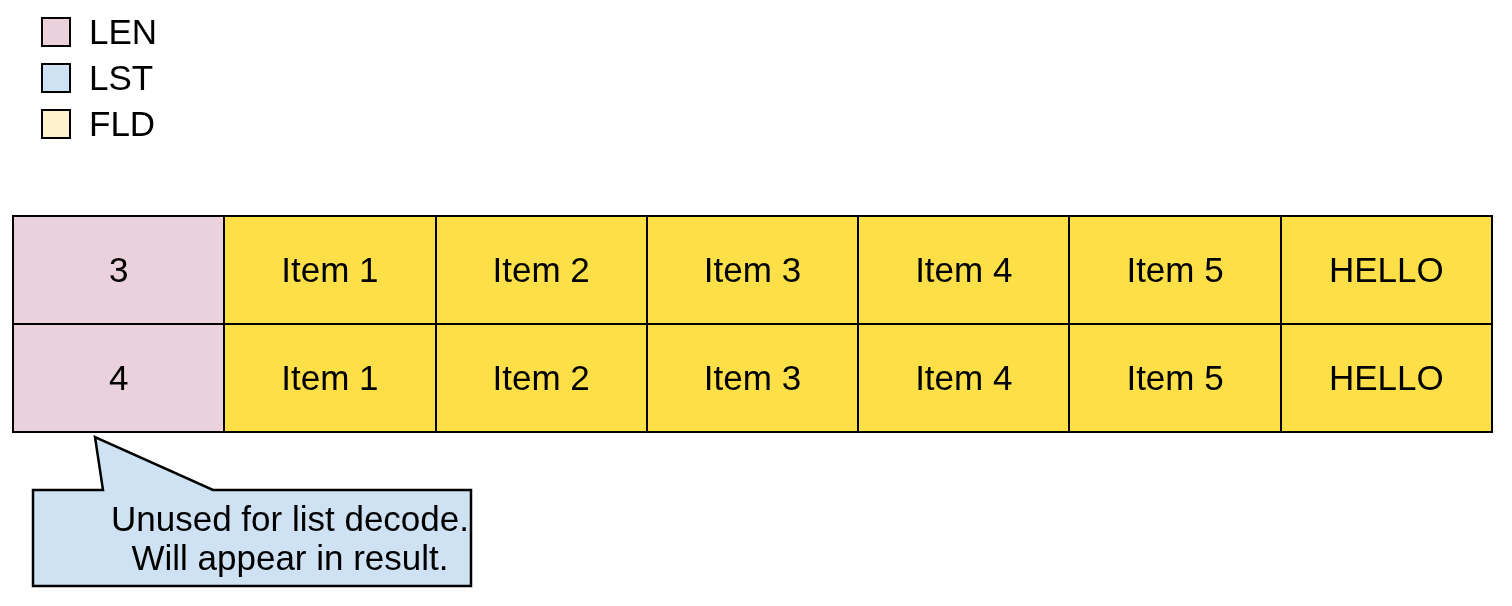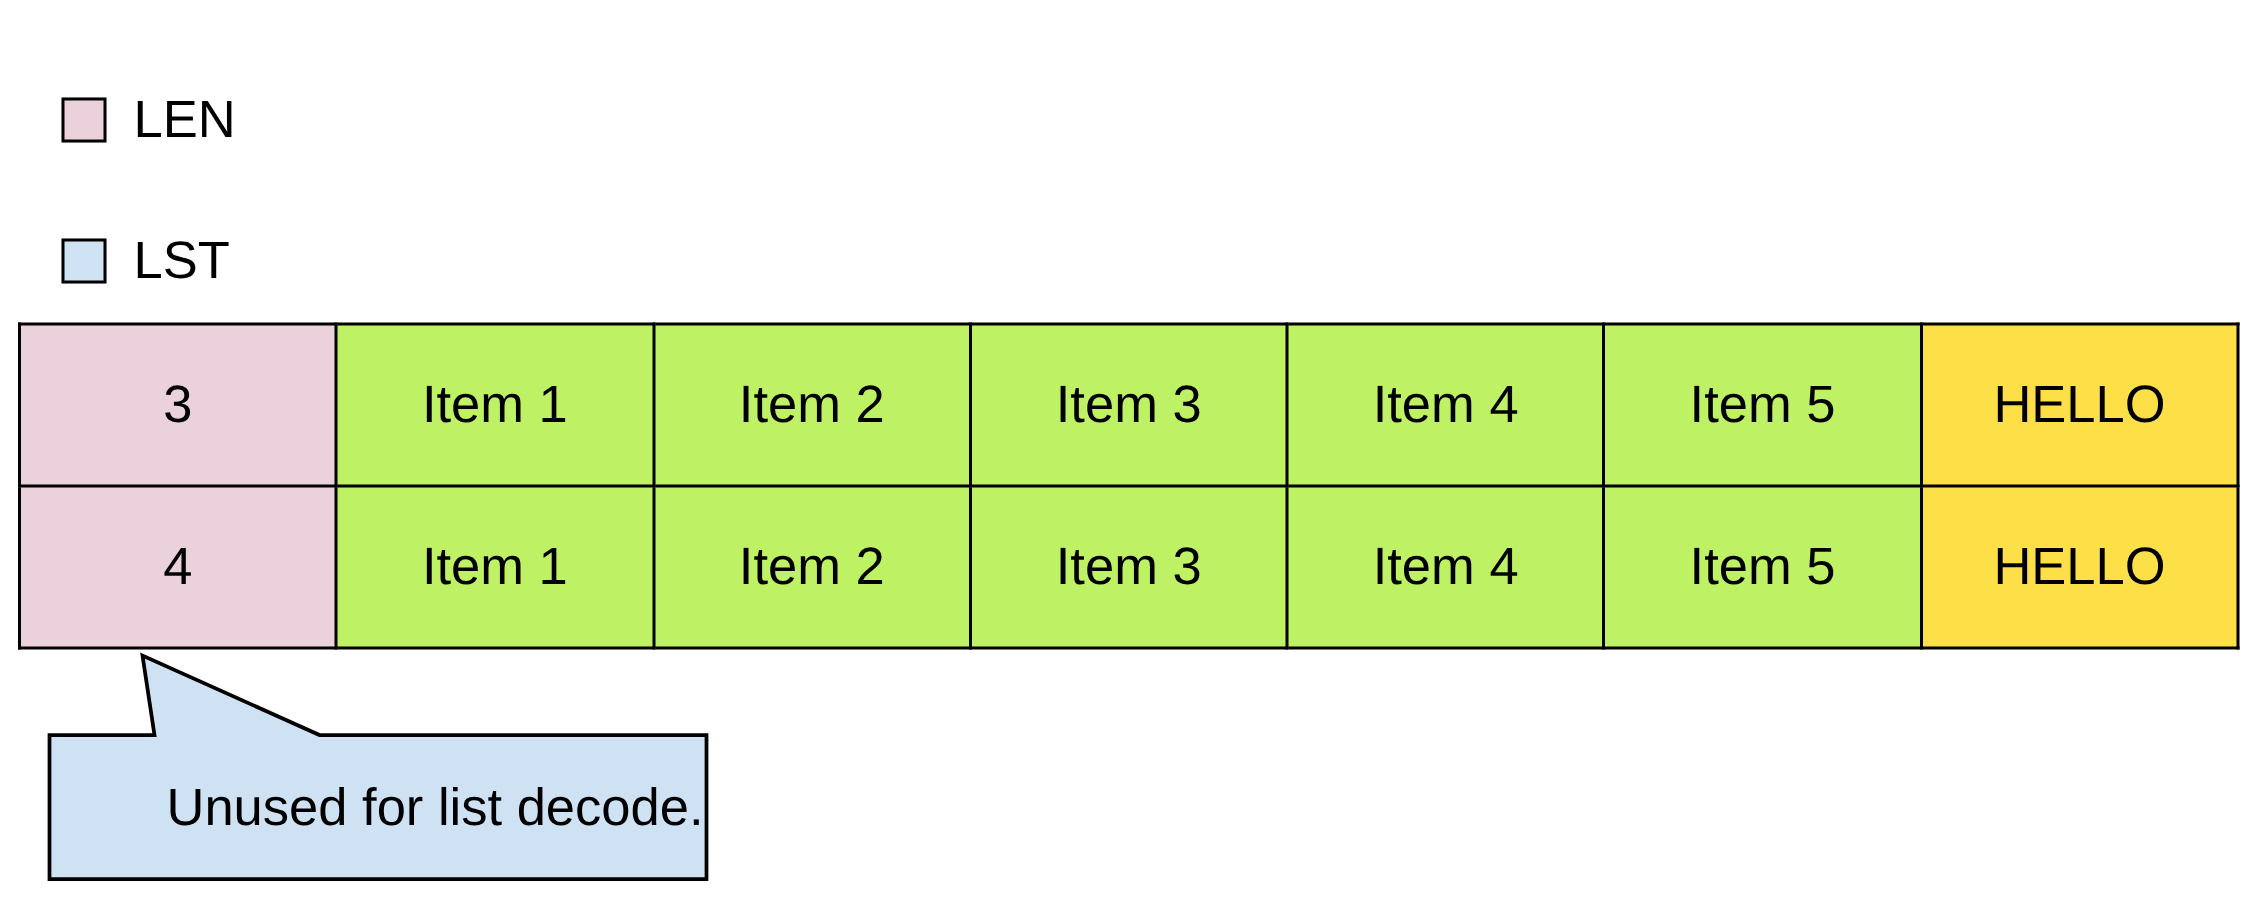--- a/index.html
+++ b/index.html
@@ -25,21 +25,20 @@
     display: flex;
     flex-direction: column;
     gap: 16px;
   }
   .legend-item {
     display: flex;
     align-items: center;
     gap: 18px;
     font-size: 35px;
     line-height: 30px;
-    margin-top: 48px;
   }
   .swatch {
     width: 30px;
     height: 30px;
     border: 2px solid #000000;
     box-sizing: border-box;
     flex: 0 0 auto;
   }
   .swatch.len { background: #ead1dc; }
   .swatch.lst { background: #cfe2f3; }
@@ -56,21 +55,21 @@
   }
   .memtable td {
     border: 2px solid #000000;
     height: 106px;
     text-align: center;
     vertical-align: middle;
     font-size: 35px;
     padding: 0;
   }
   .memtable td.len { background: #ead1dc; }
-  .memtable td.lst { background: #bef264; }
+  .memtable td.lst { background: #fde047; }
   .memtable td.fld { background: #fde047; }
 
   
   .callout-shape {
     position: absolute;
     left: 0;
     top: 430px;
     width: 500px;
     height: 176px;
   }
@@ -130,15 +129,16 @@
       <td class="fld">HELLO</td>
     </tr>
   </tbody>
     </table>
 
   <svg class="callout-shape" viewBox="0 0 500 176" xmlns="http://www.w3.org/2000/svg">
     <path d="M 33 60 L 103 60 L 95 7 L 213 60 L 471 60 L 471 156 L 33 156 Z" fill="#cfe2f3" stroke="#000000" stroke-width="2.5" stroke-linejoin="miter"></path>
   </svg>
   <div class="callout-text">
     <div>Unused for list decode.</div>
+    <div>Will appear in result.</div>
   </div>
 
 </div>
 
 </body></html>

